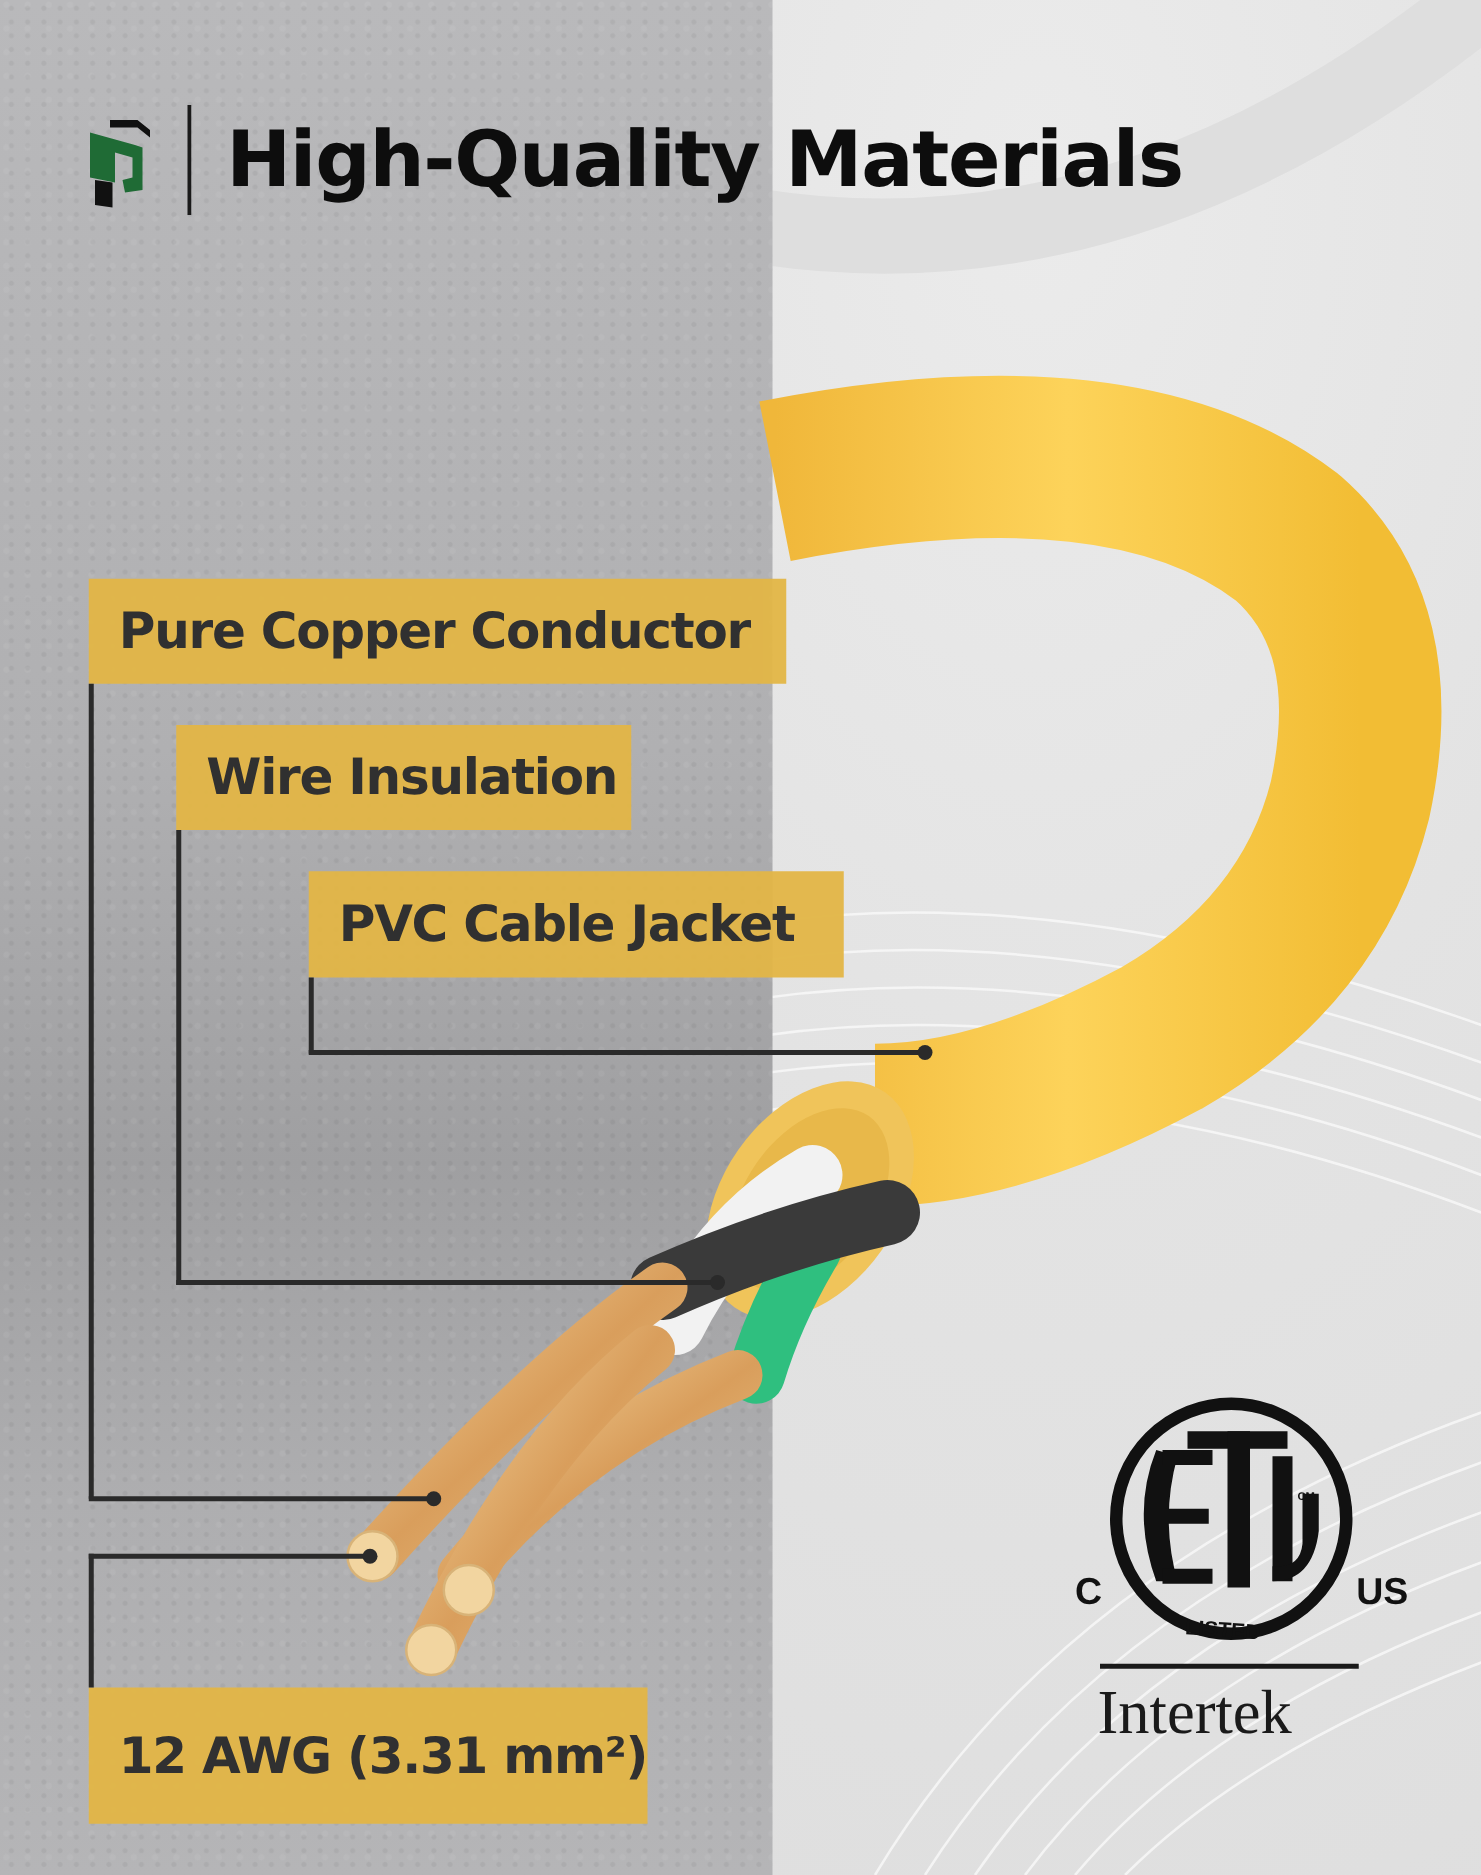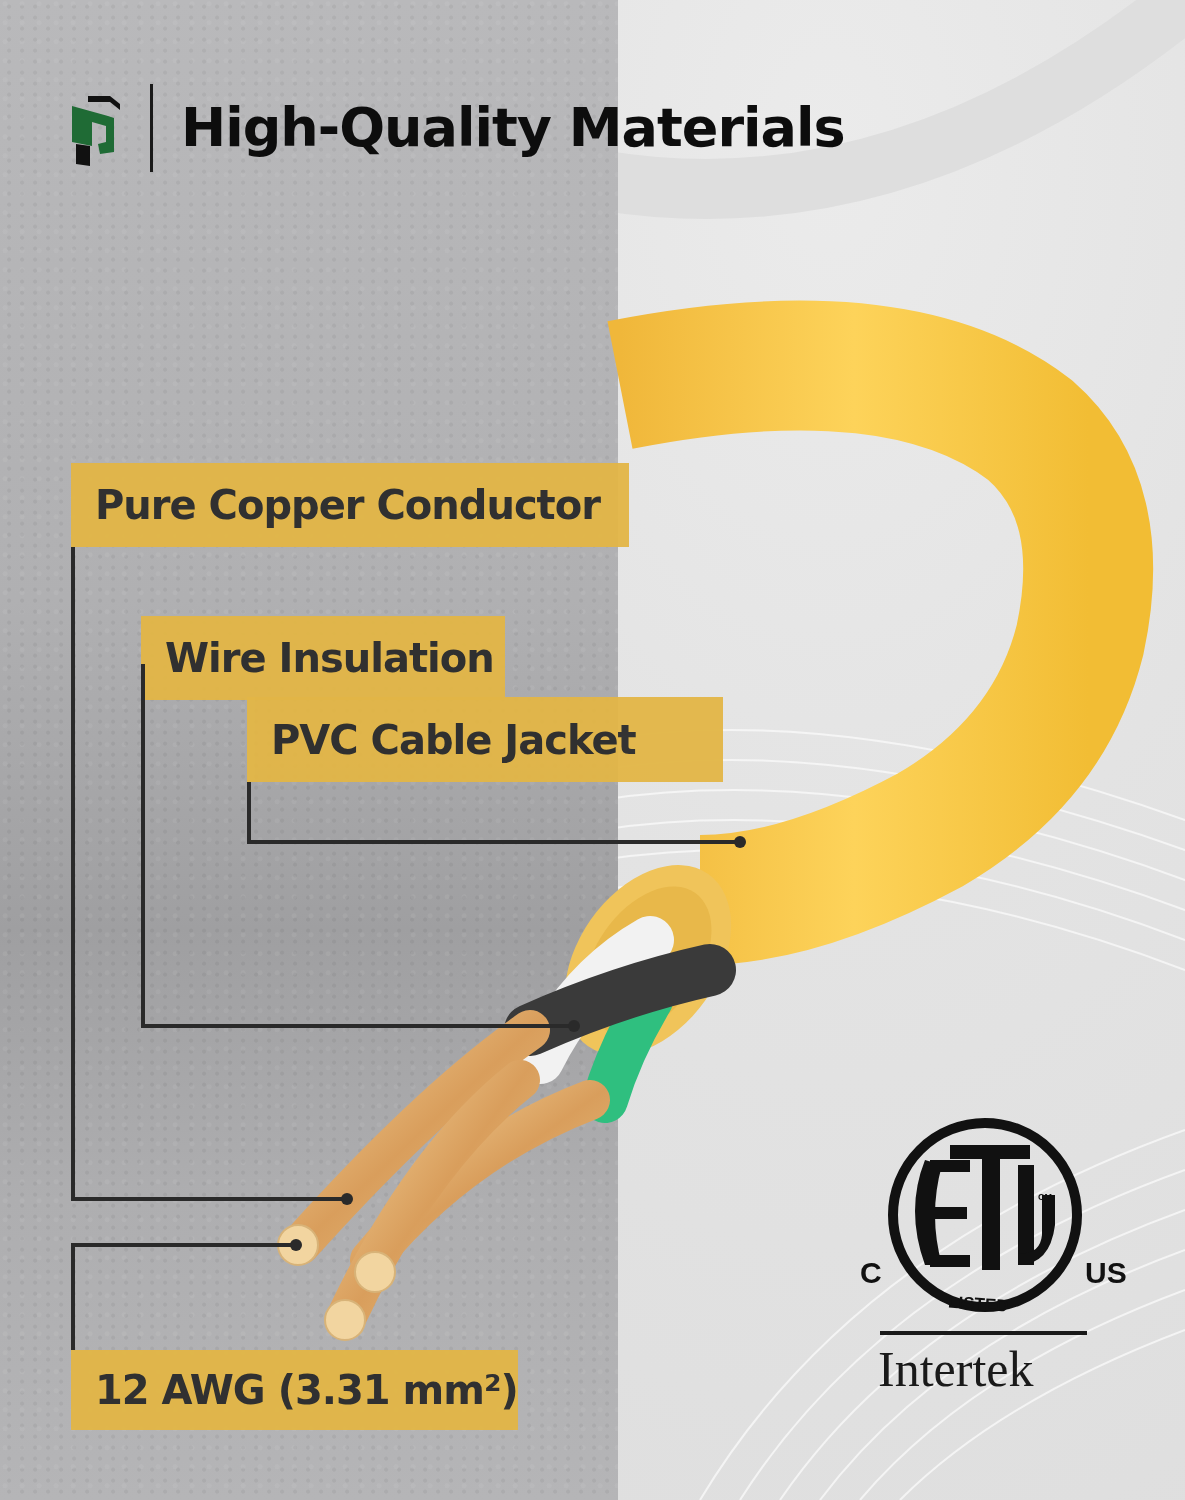--- a/index.html
+++ b/index.html
@@ -7,21 +7,21 @@
   .bg-right{position:absolute;left:0;top:0;width:1185px;height:1500px;background:radial-gradient(ellipse at 70% 10%,#ebebeb 0%,#e3e3e3 40%,#dcdcdc 100%);}
   .bg-left{position:absolute;left:0;top:0;width:618px;height:1500px;
     background:
       radial-gradient(circle at 30% 20%, rgba(255,255,255,0.06) 0 2px, transparent 3px) 0 0/17px 19px,
       radial-gradient(circle at 70% 60%, rgba(0,0,0,0.05) 0 1.5px, transparent 2.5px) 0 0/13px 11px,
       linear-gradient(180deg,#b9b9bb 0%,#b0b0b2 40%,#9f9fa1 62%,#aeaeb0 80%,#b5b5b7 100%);}
   .swirl{position:absolute;pointer-events:none;}
   .header{position:absolute;left:70px;top:80px;height:95px;display:flex;align-items:center;}
   .logo{width:60px;height:80px;margin-right:20px;}
   .divider{width:3px;height:88px;background:#1a1a1a;margin-right:28px;}
-  .title{font-family:"DejaVu Sans",sans-serif;font-weight:bold;font-size:54px;color:#0d0d0d;letter-spacing:-1px;}
+  .title{font-family:"DejaVu Sans",sans-serif;font-weight:bold;font-size:62px;color:#0d0d0d;letter-spacing:-1px;}
   .tag{position:absolute;background:#e3b646;opacity:0.95;color:#2a2a2a;font-family:"DejaVu Sans",sans-serif;font-weight:bold;font-size:40px;letter-spacing:-1px;display:flex;align-items:center;box-sizing:border-box;padding-left:24px;white-space:nowrap;}
   .line{position:absolute;background:#2a2a2a;}
   .dot{position:absolute;width:12px;height:12px;border-radius:50%;background:#2a2a2a;}
   .cert{position:absolute;left:850px;top:1115px;width:290px;height:300px;}
   .intertek{position:absolute;left:878px;top:1340px;font-family:Liberation Serif, serif;font-size:50px;color:#1a1a1a;}
   .cert-rule{position:absolute;left:880px;top:1331px;width:207px;height:4px;background:#1a1a1a;}
 </style>
 </head>
 <body>
 
@@ -84,23 +84,23 @@
   <svg class="logo" viewBox="0 0 60 80">
     <polygon points="18,8 40,8 50,16 50,22 40,14 18,14" fill="#111"></polygon>
     <polygon points="2,18 38,28 44,30 44,64 30,66 28,56 36,54 36,38 22,34 22,58 2,54" fill="#1f6b35"></polygon>
     <polygon points="6,56 20,58 20,78 6,76" fill="#111"></polygon>
   </svg>
   <div class="divider"></div>
   <div class="title">High-Quality Materials</div>
 </div>
 
 <div class="tag" style="left:71px;top:463px;width:558px;height:84px;">Pure Copper Conductor</div>
-<div class="tag" style="left:141px;top:580px;width:364px;height:84px;margin-top:36px;">Wire Insulation</div>
-<div class="tag" style="left:247px;top:697px;width:476px;height:85px;">PVC Cable Jacket</div>
-<div class="tag" style="left:71px;top:1350px;width:447px;height:80px;">12 AWG (3.31 mm²)</div>
+<div class="tag" style="left:141px;top:580px;width:364px;height:84px;">Wire Insulation</div>
+<div class="tag" style="left:247px;top:697px;width:428px;height:85px;">PVC Cable Jacket</div>
+<div class="tag" style="left:71px;top:1350px;width:447px;height:109px;">12 AWG (3.31 mm²)</div>
 
 <div class="line" style="left:71px;top:547px;width:4px;height:652px;"></div>
 <div class="line" style="left:71px;top:1197px;width:276px;height:4px;"></div>
 <div class="dot" style="left:341px;top:1193px;"></div>
 
 <div class="line" style="left:71px;top:1243px;width:4px;height:107px;"></div>
 <div class="line" style="left:71px;top:1243px;width:225px;height:4px;"></div>
 <div class="dot" style="left:290px;top:1239px;"></div>
 
 <div class="line" style="left:141px;top:664px;width:4px;height:364px;"></div>

